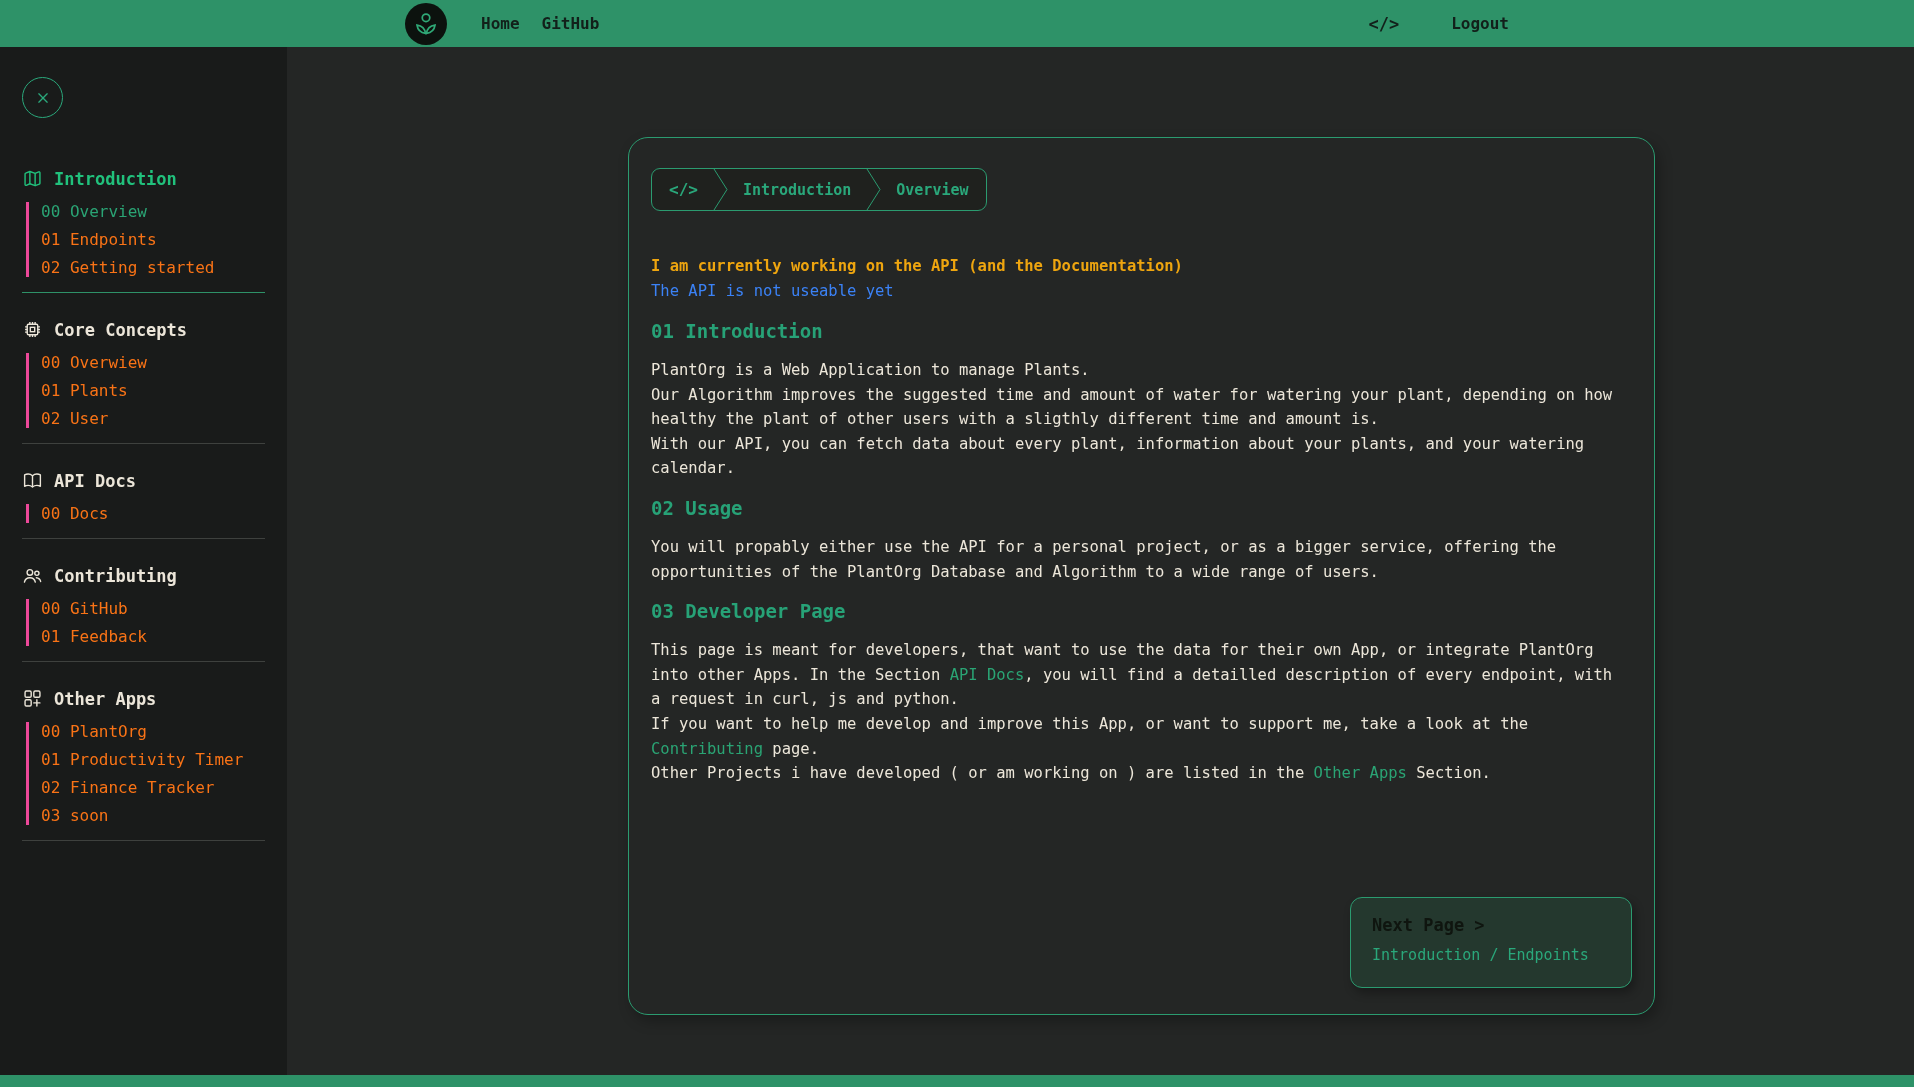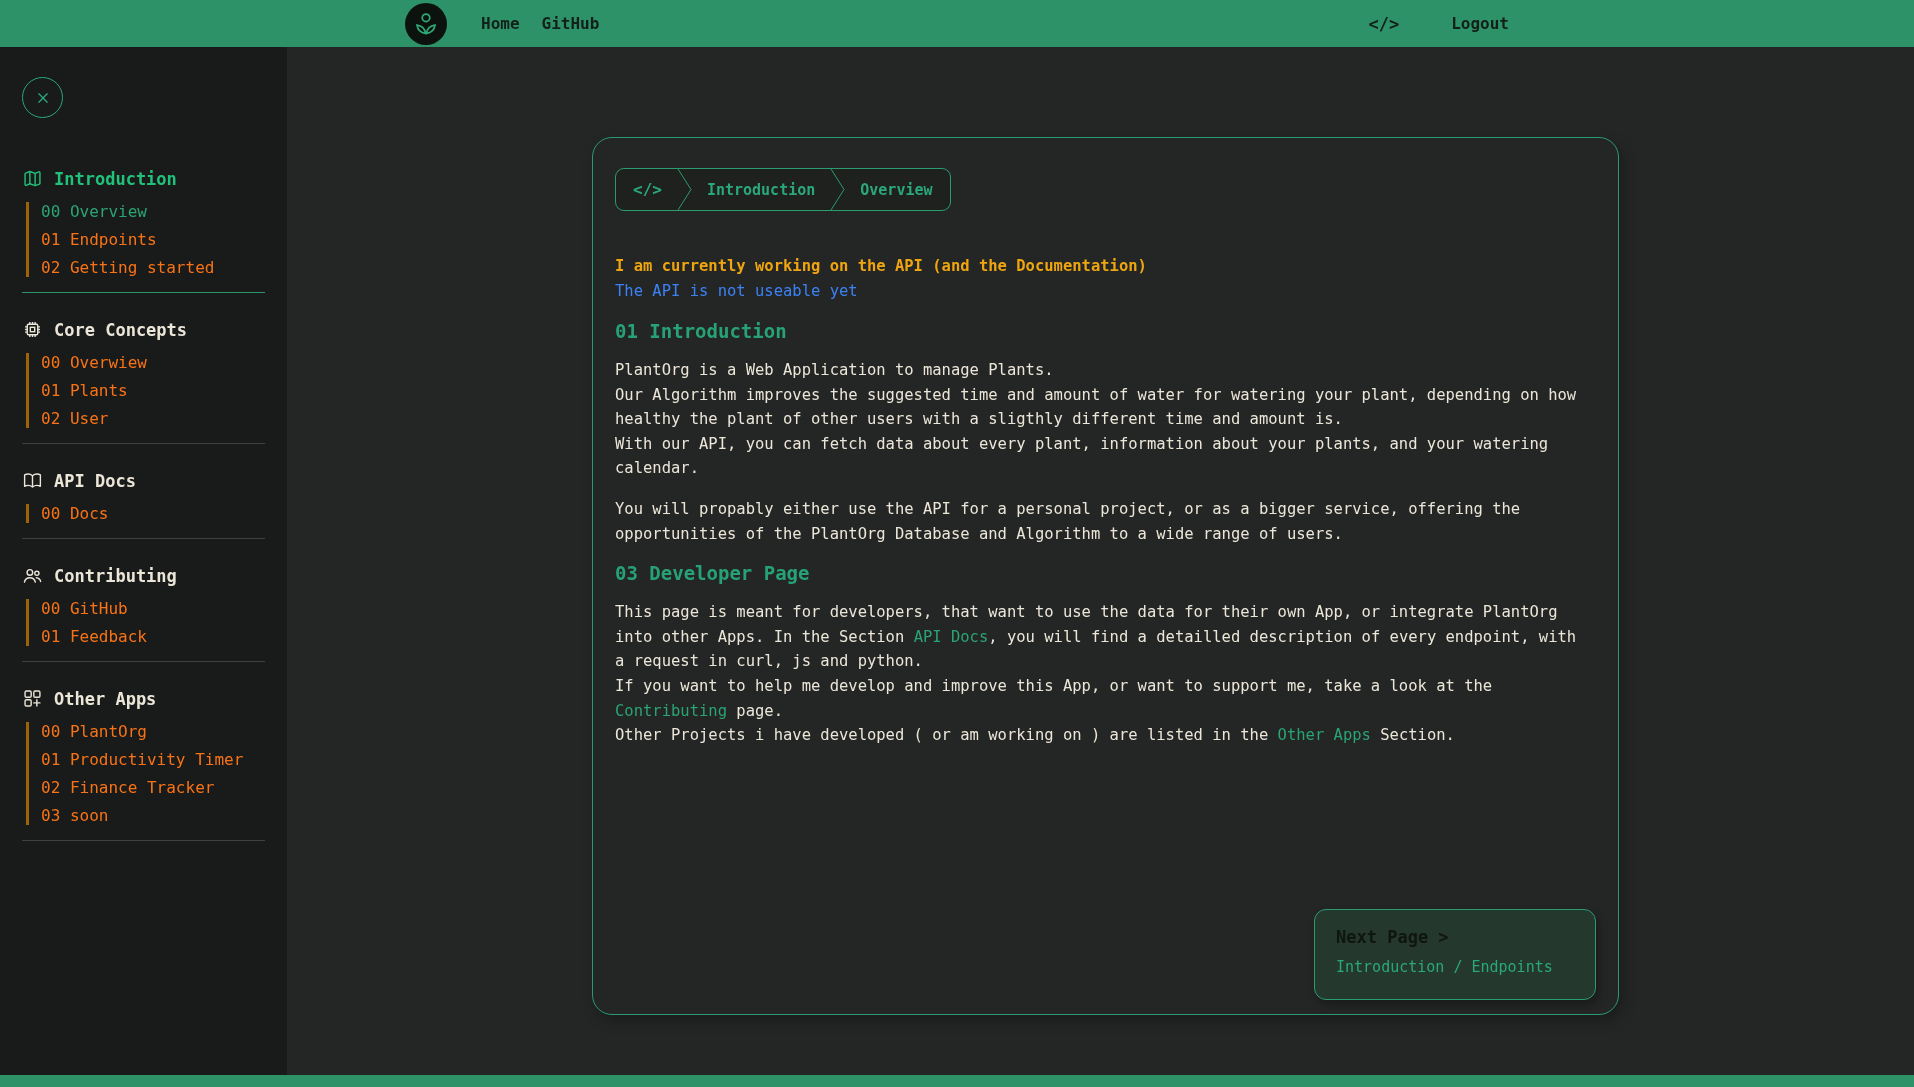--- a/index.html
+++ b/index.html
@@ -12,32 +12,32 @@
   .nav-inner { width:1104px; height:100%; margin:0 auto; display:flex; align-items:center; justify-content:space-between; }
   .nav-left { display:flex; align-items:center; gap:34px; }
   .logo { width:42px; height:42px; border-radius:50%; background:#0c120e; display:flex; align-items:center; justify-content:center; cursor:pointer; }
   .logo svg { width:30px; height:30px; }
   .nav-links { display:flex; gap:22px; }
   .nav-link { color:#12201a; font-weight:bold; font-size:16px; text-decoration:none; cursor:pointer; }
   .nav-right { display:flex; align-items:center; gap:52px; }
   .code-glyph { color:#12201a; font-weight:bold; font-size:17px; cursor:pointer; }
 
   
-  .shell { flex:1 1 auto; display:flex; min-height:0; }
+  .shell { flex:1 1 auto; display:flex; min-height:0;gap:36px; }
 
   
   .sidebar { width:287px; flex:0 0 auto; background:#191b1a; padding:30px 18px 0 22px; }
   .close-btn { width:41px; height:41px; border-radius:50%; border:1.5px solid #2aa87b; background:transparent; color:#2aa87b; display:flex; align-items:center; justify-content:center; cursor:pointer; }
   .close-btn svg { width:20px; height:20px; }
   .sb-nav { margin-top:50px; }
   .sb-head { display:flex; align-items:center; gap:11px; font-weight:bold; font-size:17px; color:#ece6d9; cursor:pointer; }
   .sb-head.active { color:#21c17c; }
   .sb-ic { display:flex; }
   .sb-ic svg { width:21px; height:21px; }
-  .sb-items { margin:13px 0 15px 4px; border-left:3px solid #a16207; padding-left:12px; display:flex; flex-direction:column; gap:9px; }
+  .sb-items { margin:13px 0 15px 4px; border-left:3px solid #ec4899; padding-left:12px; display:flex; flex-direction:column; gap:9px; }
   .sb-item { font-size:16px; color:#f97316; text-decoration:none; cursor:pointer; }
   .sb-item.active { color:#2aa474; }
   .sb-divider { border:none; border-top:1px solid #3e413e; margin:4px 4px 26px 0; }
   .sb-divider.active { border-top-color:#2e9268; }
 
   
   .main { flex:1 1 auto; position:relative; background:#242625; }
   .doc-card { position:relative; margin:90px 0 0 305px; width:1027px; min-height:878px;
               border:1px solid #2b9b70; border-radius:20px; background:#242625;
               padding:30px 22px 26px 22px; box-shadow:4px 6px 14px rgba(0,0,0,.28); }
@@ -54,21 +54,21 @@
   .notice-bold { color:#eea50f; font-weight:bold; }
   .notice-normal { color:#3b82f6; }
 
   
   .doc-section { margin-top:16px; }
   .doc-section h2 { color:#27a277; font-size:19px; font-weight:bold; margin-bottom:16px; }
   .doc-section p { color:#ece6d9; font-size:15.5px; line-height:24.6px; white-space:pre-wrap; }
   .inline-link { color:#2aa474; text-decoration:none; cursor:pointer; }
 
   
-  .next-card { position:absolute; right:22px; bottom:14px; width:282px; height:91px;
+  .next-card { position:absolute; right:22px; bottom:26px; width:282px; height:91px;
                background:#24382e; border:1px solid #2b9b70; border-radius:12px;
                padding:17px 21px; cursor:pointer; box-shadow:3px 5px 10px rgba(0,0,0,.3); }
   .next-label { color:#0f150f; font-weight:bold; font-size:17px; }
   .next-target { color:#2aa87b; font-size:15px; margin-top:11px; }
 
   
   .footer-bar { height:12px; flex:0 0 auto; background:#2e9268; }
 </style>
 </head>
 <body>
@@ -223,20 +223,21 @@
         <div id="doc-sections">
             <section class="doc-section">
               <h2>01 Introduction</h2>
               <p>PlantOrg is a Web Application to manage Plants.
 Our Algorithm improves the suggested time and amount of water for watering your plant, depending on how
 healthy the plant of other users with a sligthly different time and amount is.
 With our API, you can fetch data about every plant, information about your plants, and your watering
 calendar.</p>
             </section>
             <section class="doc-section">
+              <h2>02 Usage</h2>
               <p>You will propably either use the API for a personal project, or as a bigger service, offering the
 opportunities of the PlantOrg Database and Algorithm to a wide range of users.</p>
             </section>
             <section class="doc-section">
               <h2>03 Developer Page</h2>
               <p>This page is meant for developers, that want to use the data for their own App, or integrate PlantOrg
 into other Apps. In the Section <a class="inline-link">API Docs</a>, you will find a detailled description of every endpoint, with
 a request in curl, js and python.
 If you want to help me develop and improve this App, or want to support me, take a look at the
 <a class="inline-link">Contributing</a> page.

